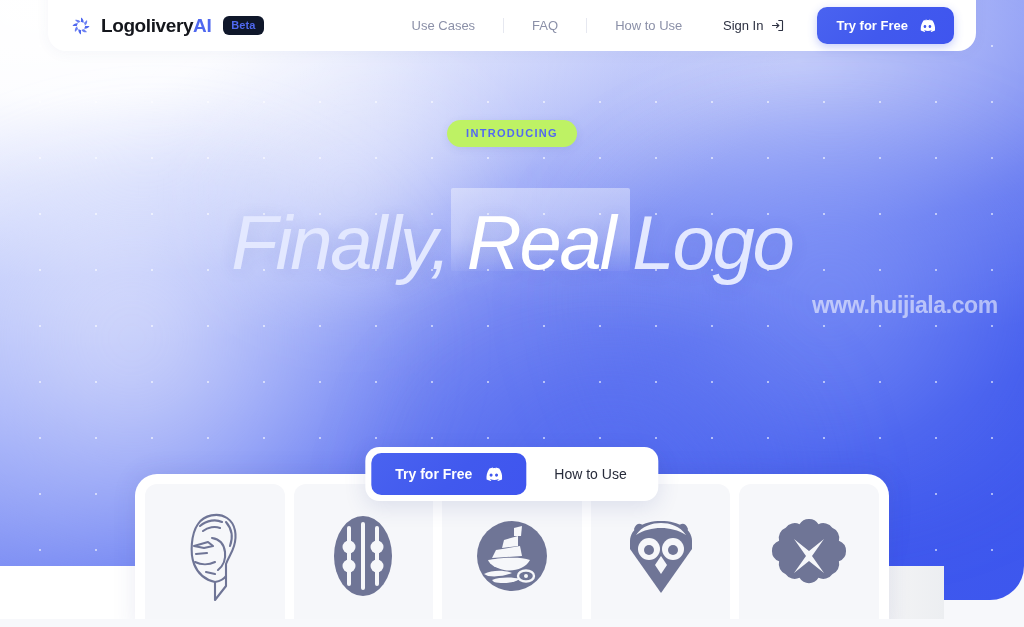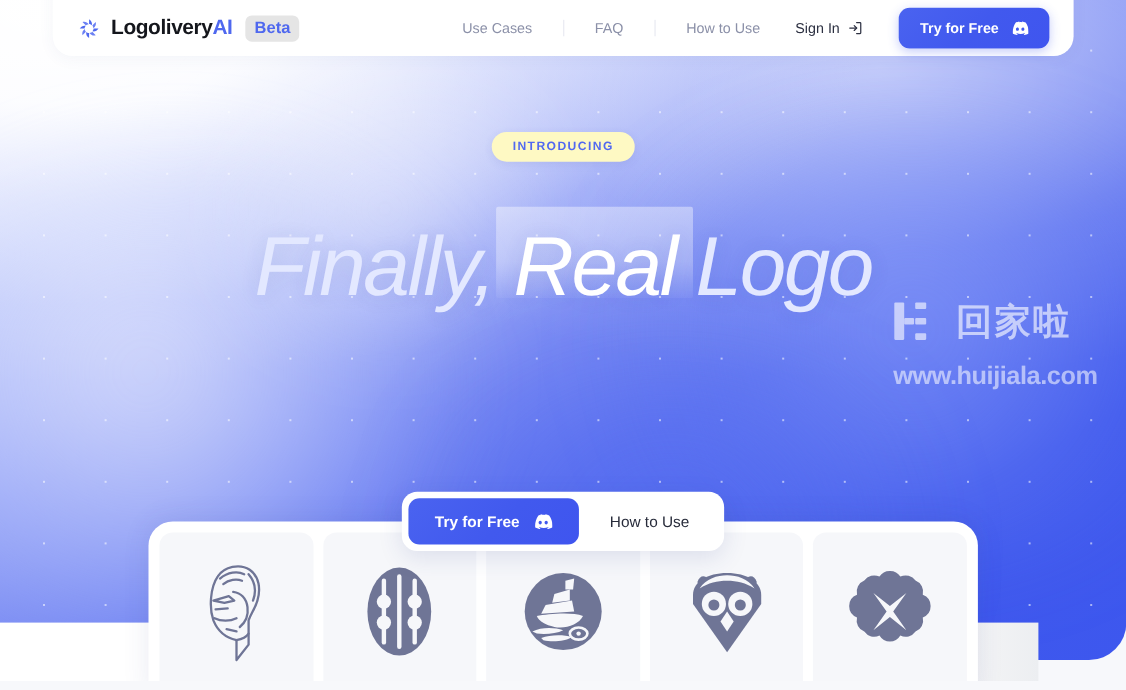--- a/index.html
+++ b/index.html
@@ -112,23 +112,23 @@
   .brand-text {
     font-size: 19px;
     font-weight: bold;
     letter-spacing: -0.4px;
     color: #14161c;
     white-space: nowrap;
   }
   .brand-text .ai { color: #4f68ef; }
   .beta-badge {
     margin-left: 3px;
-    background: #e5e5e5;
+    background: #0f172a;
     color: #4f68ef;
-    font-size: 15px;
+    font-size: 11px;
     font-weight: bold;
     padding: 3px 8px 4px;
     border-radius: 6px;
     letter-spacing: 0.1px;
     cursor: pointer;
   }
 
   .nav {
     display: flex;
     align-items: flex-end;
@@ -180,21 +180,21 @@
     white-space: nowrap;
     box-shadow: 0 3px 10px rgba(64,87,237,0.30);
   }
 
   
   .introducing {
     position: absolute;
     left: 50%;
     transform: translateX(-50%);
     top: 120px;
-    background: #fef9c3;
+    background: #bef264;
     color: #5269f1;
     font-size: 11px;
     font-weight: bold;
     letter-spacing: 1.3px;
     padding: 7px 19px 8px;
     border-radius: 999px;
     z-index: 20;
     cursor: pointer;
     box-shadow: 0 2px 8px rgba(60,70,160,0.10);
   }
@@ -412,32 +412,20 @@
     </div>
   </div>
 
   <div class="introducing">INTRODUCING</div>
 
   <h1 class="headline">
     <span class="hl-row"><span>Finally,</span><span class="hl-mark">Real</span><span>Logo</span></span>
   </h1>
 
   <div class="watermark">
-    <div class="wm-row">
-      <svg class="wm-mark" width="44" height="36" viewBox="0 0 44 36">
-        <g fill="rgba(255,255,255,0.60)">
-          <rect x="1" y="1" width="9" height="34" rx="1"></rect>
-          <rect x="10" y="15" width="9" height="6" rx="1"></rect>
-          <rect x="20" y="1" width="10" height="6" rx="1"></rect>
-          <rect x="20" y="15" width="10" height="6" rx="1"></rect>
-          <rect x="20" y="29" width="10" height="6" rx="1"></rect>
-        </g>
-      </svg>
-      <div class="wm-cn">回家啦</div>
-    </div>
     <div class="wm-url">www.huijiala.com</div>
   </div>
 
   <div class="cards-panel">
 
     <div class="logo-card">
       <svg width="66" height="96" viewBox="0 0 66 96">
         <g fill="none" stroke="#6f7596" stroke-width="2.1" stroke-linejoin="round" stroke-linecap="round">
           <path d="M16 16 C22 7 36 4 45 10 C54 16 55 28 52 38 C50 45 46 50 44 56 L44 78 L33 92 L33 74 C24 72 16 66 12 56 C8 45 9 26 16 16 Z"></path>
           <path d="M18 18 C25 12 34 11 40 14"></path>

